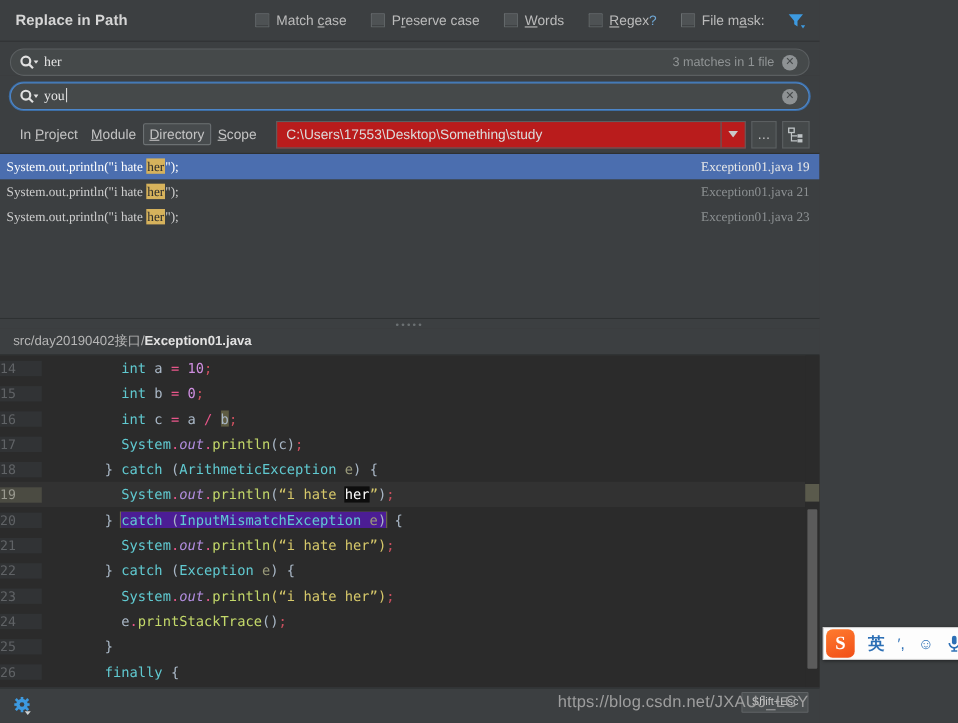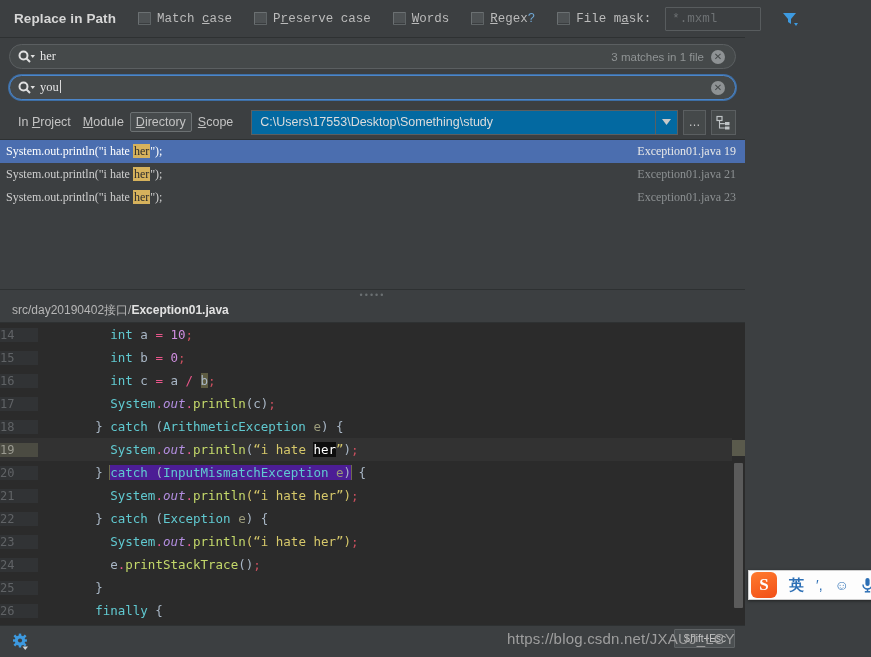--- a/index.html
+++ b/index.html
@@ -34,21 +34,20 @@
     font-weight: bold;
     color: #d6d6d6;
     letter-spacing: .1px;
     white-space: nowrap;
   }
   .opt-group {
     display: flex;
     align-items: center;
     margin-left: auto;
     gap: 0px;
-    font-family: Liberation Mono, monospace;
   }
   .opt {
     display: flex;
     align-items: center;
     gap: 6px;
     margin-left: 22px;
     white-space: nowrap;
   }
   .cbox {
     width: 13px; height: 13px;
@@ -167,21 +166,21 @@
   }
   .scope-opt.sel {
     border: 1px solid #6c7173;
     background: #474b4d;
     padding: 2px 5px;
   }
   .path-input {
     flex: 1 1 auto;
     height: 25px;
     margin-left: 12px;
-    background: #0369a1;
+    background: #b91c1c;
     border: 1px solid #5b5f61;
     display: flex;
     align-items: center;
     padding: 0;
   }
   .path-text {
     flex: 1 1 auto;
     padding: 0 8px;
     font-size: 12.5px;
     color: #dcdcdc;
@@ -444,21 +443,20 @@
       </div>
 
       <div class="opt">
         <span class="cbox"></span>
         <span class="opt-label"><u>R</u><span>egex</span><span class="q">?</span></span>
       </div>
 
       <div class="opt">
         <span class="cbox"></span>
         <span class="opt-label"><span>File m</span><u>a</u><span>sk:</span></span>
-        <span class="mask-input">*.mxml</span>
       </div>
 
       <span class="filter-icon">
         <svg width="17" height="17" viewBox="0 0 17 17">
           <polygon points="2,3 15,3 10,9 10,14 7,12 7,9" fill="#3d9ae0"></polygon>
           <polygon points="13,13 17,13 15,16" fill="#3d9ae0"></polygon>
         </svg>
       </span>
     </div>
   </div>

